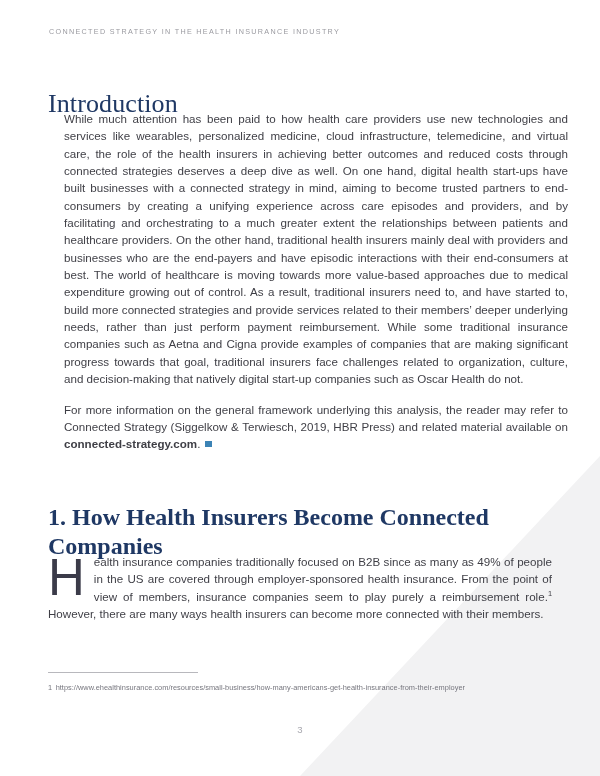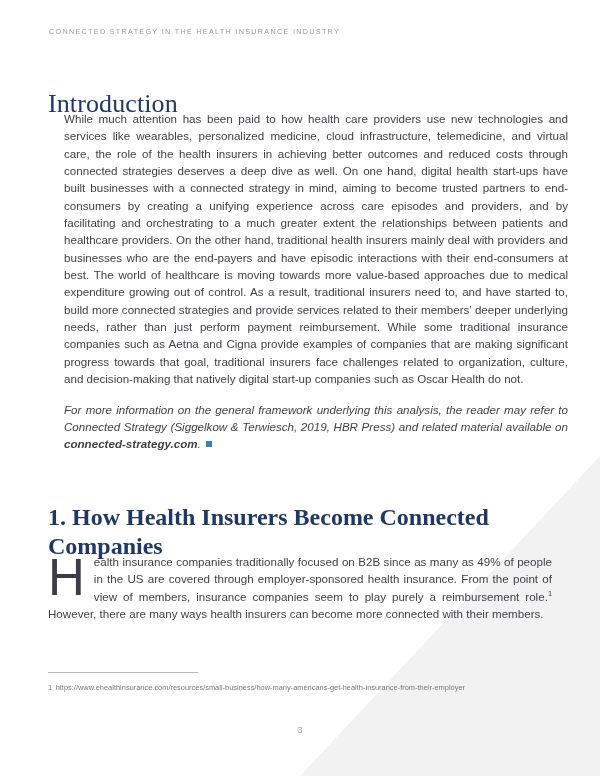--- a/index.html
+++ b/index.html
@@ -61,21 +61,21 @@
   }
   p.para {
     margin: 0 0 13px 0;
     font-size: 11.6px;
     line-height: 17.35px;
     color: #3f3f46;
     text-align: justify;
     text-justify: inter-word;
     hyphens: manual;
   }
-  p.para:last-child { margin-bottom: 0; font-style: italic; }
+  p.para:last-child { margin-bottom: 0; }
   .bold-link {
     font-weight: 700;
     color: #3f3f46;
   }
   .end-marker {
     display: inline-block;
     width: 6.5px;
     height: 6.5px;
     background: #3c83b5;
     margin-left: 5px;

